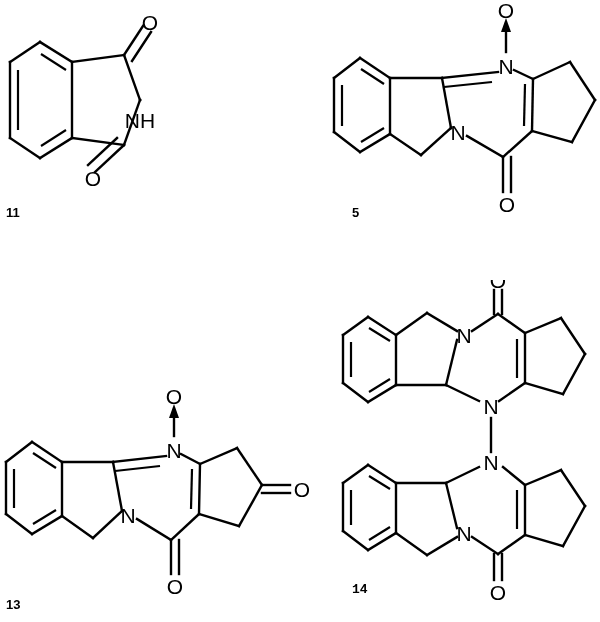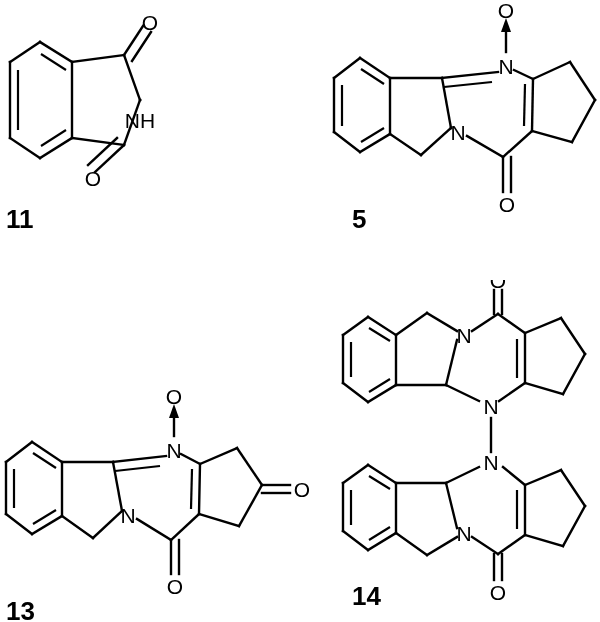--- a/index.html
+++ b/index.html
@@ -57,30 +57,30 @@
   .atom-label-nh {
     font-family: "Liberation Sans", sans-serif;
     font-size: 21px;
     fill: #000000;
     text-anchor: middle;
     dominant-baseline: central;
   }
   .cmpd-number {
     position: absolute;
     font-family: "Liberation Sans", sans-serif;
-    font-size: 26px;
+    font-size: 13px;
     font-weight: bold;
     color: #000000;
     letter-spacing: 0px;
     line-height: 1;
   }
   .num-11 { left: 6px;   top: 206px; }
   .num-12 { left: 352px; top: 206px; }
   .num-13 { left: 6px;   top: 583px; margin-top: 15px; }
-  .num-14 { left: 352px; top: 583px; }
+  .num-14 { left: 352px; top: 583px; font-family: Liberation Mono, monospace; }
 </style>
 </head>
 <body>
 
 <div class="scheme">
 
   <div class="panel panel-11">
     <svg class="struct-svg" viewBox="0 0 300 250" xmlns="http://www.w3.org/2000/svg">
 
       <g>

